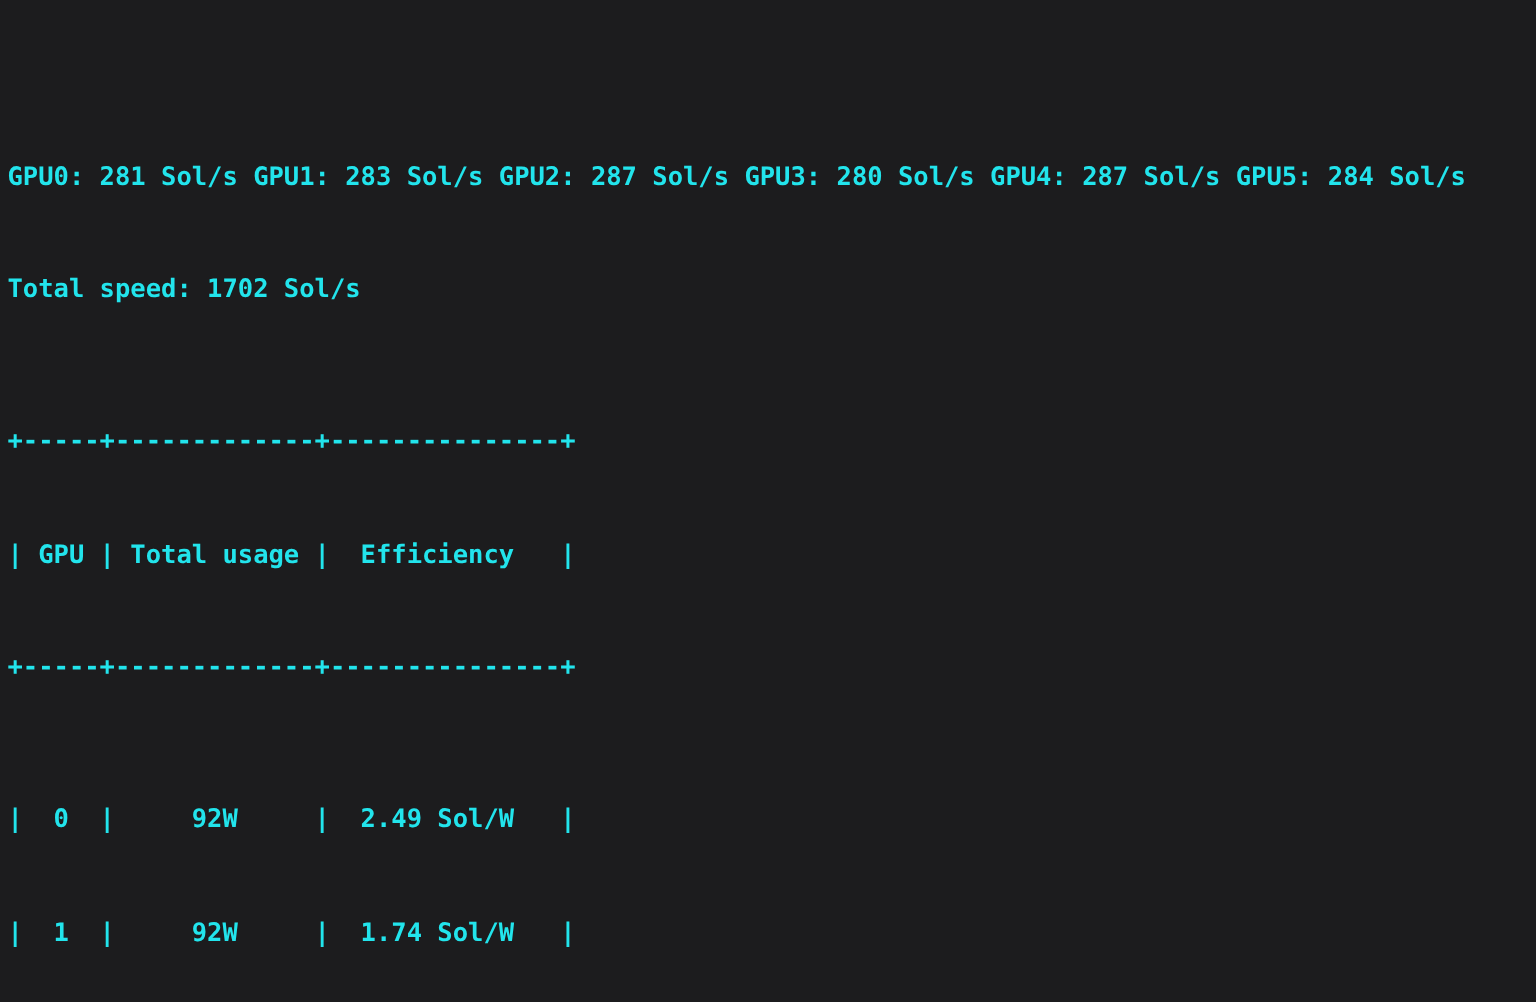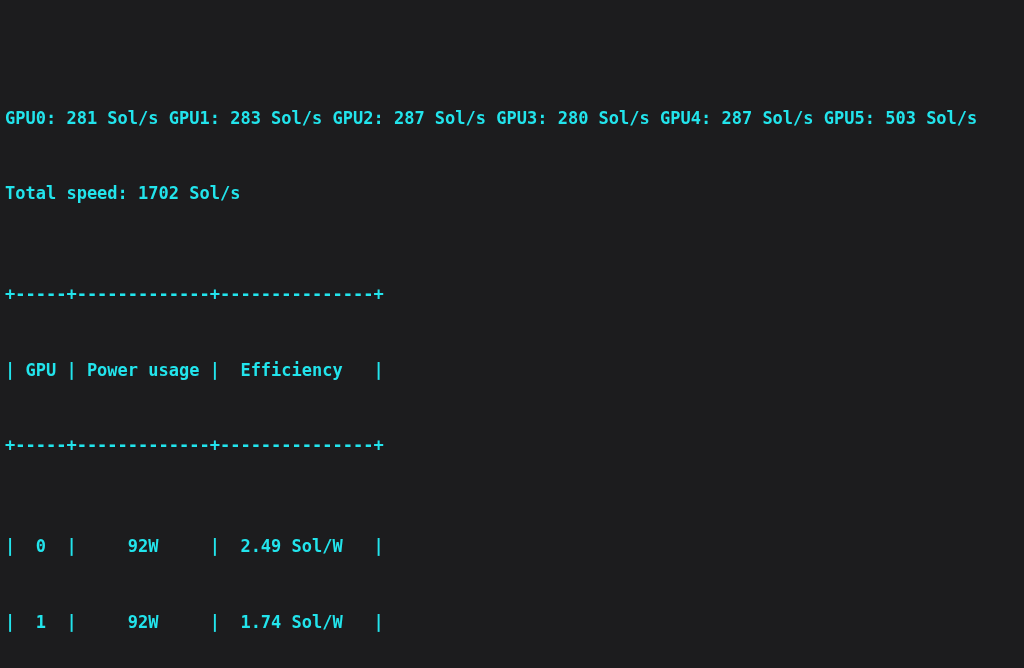--- a/index.html
+++ b/index.html
@@ -35,25 +35,25 @@
   }
   .cyan   { color: #22e4ec; }
   .border { color: #22e4ec; }
 </style>
 </head>
 <body>
 
 <div id="terminal">
 
   
-  <div class="line cyan">GPU0: 281 Sol/s GPU1: 283 Sol/s GPU2: 287 Sol/s GPU3: 280 Sol/s GPU4: 287 Sol/s GPU5: 503 Sol/s</div>
+  <div class="line cyan">GPU0: 281 Sol/s GPU1: 283 Sol/s GPU2: 287 Sol/s GPU3: 280 Sol/s GPU4: 287 Sol/s GPU5: 284 Sol/s</div>
   <div class="line cyan">Total speed: 1702 Sol/s</div>
 
   <div class="line border">+-----+-------------+---------------+</div>
-  <div class="line cyan">| GPU | Power usage |  Efficiency   |</div>
+  <div class="line cyan">| GPU | Total usage |  Efficiency   |</div>
   <div class="line border">+-----+-------------+---------------+</div>
 
   <div class="line cyan">|  0  |     92W     |  2.49 Sol/W   |</div>
   <div class="line cyan">|  1  |     92W     |  1.74 Sol/W   |</div>
   
   
   
   
 
   

